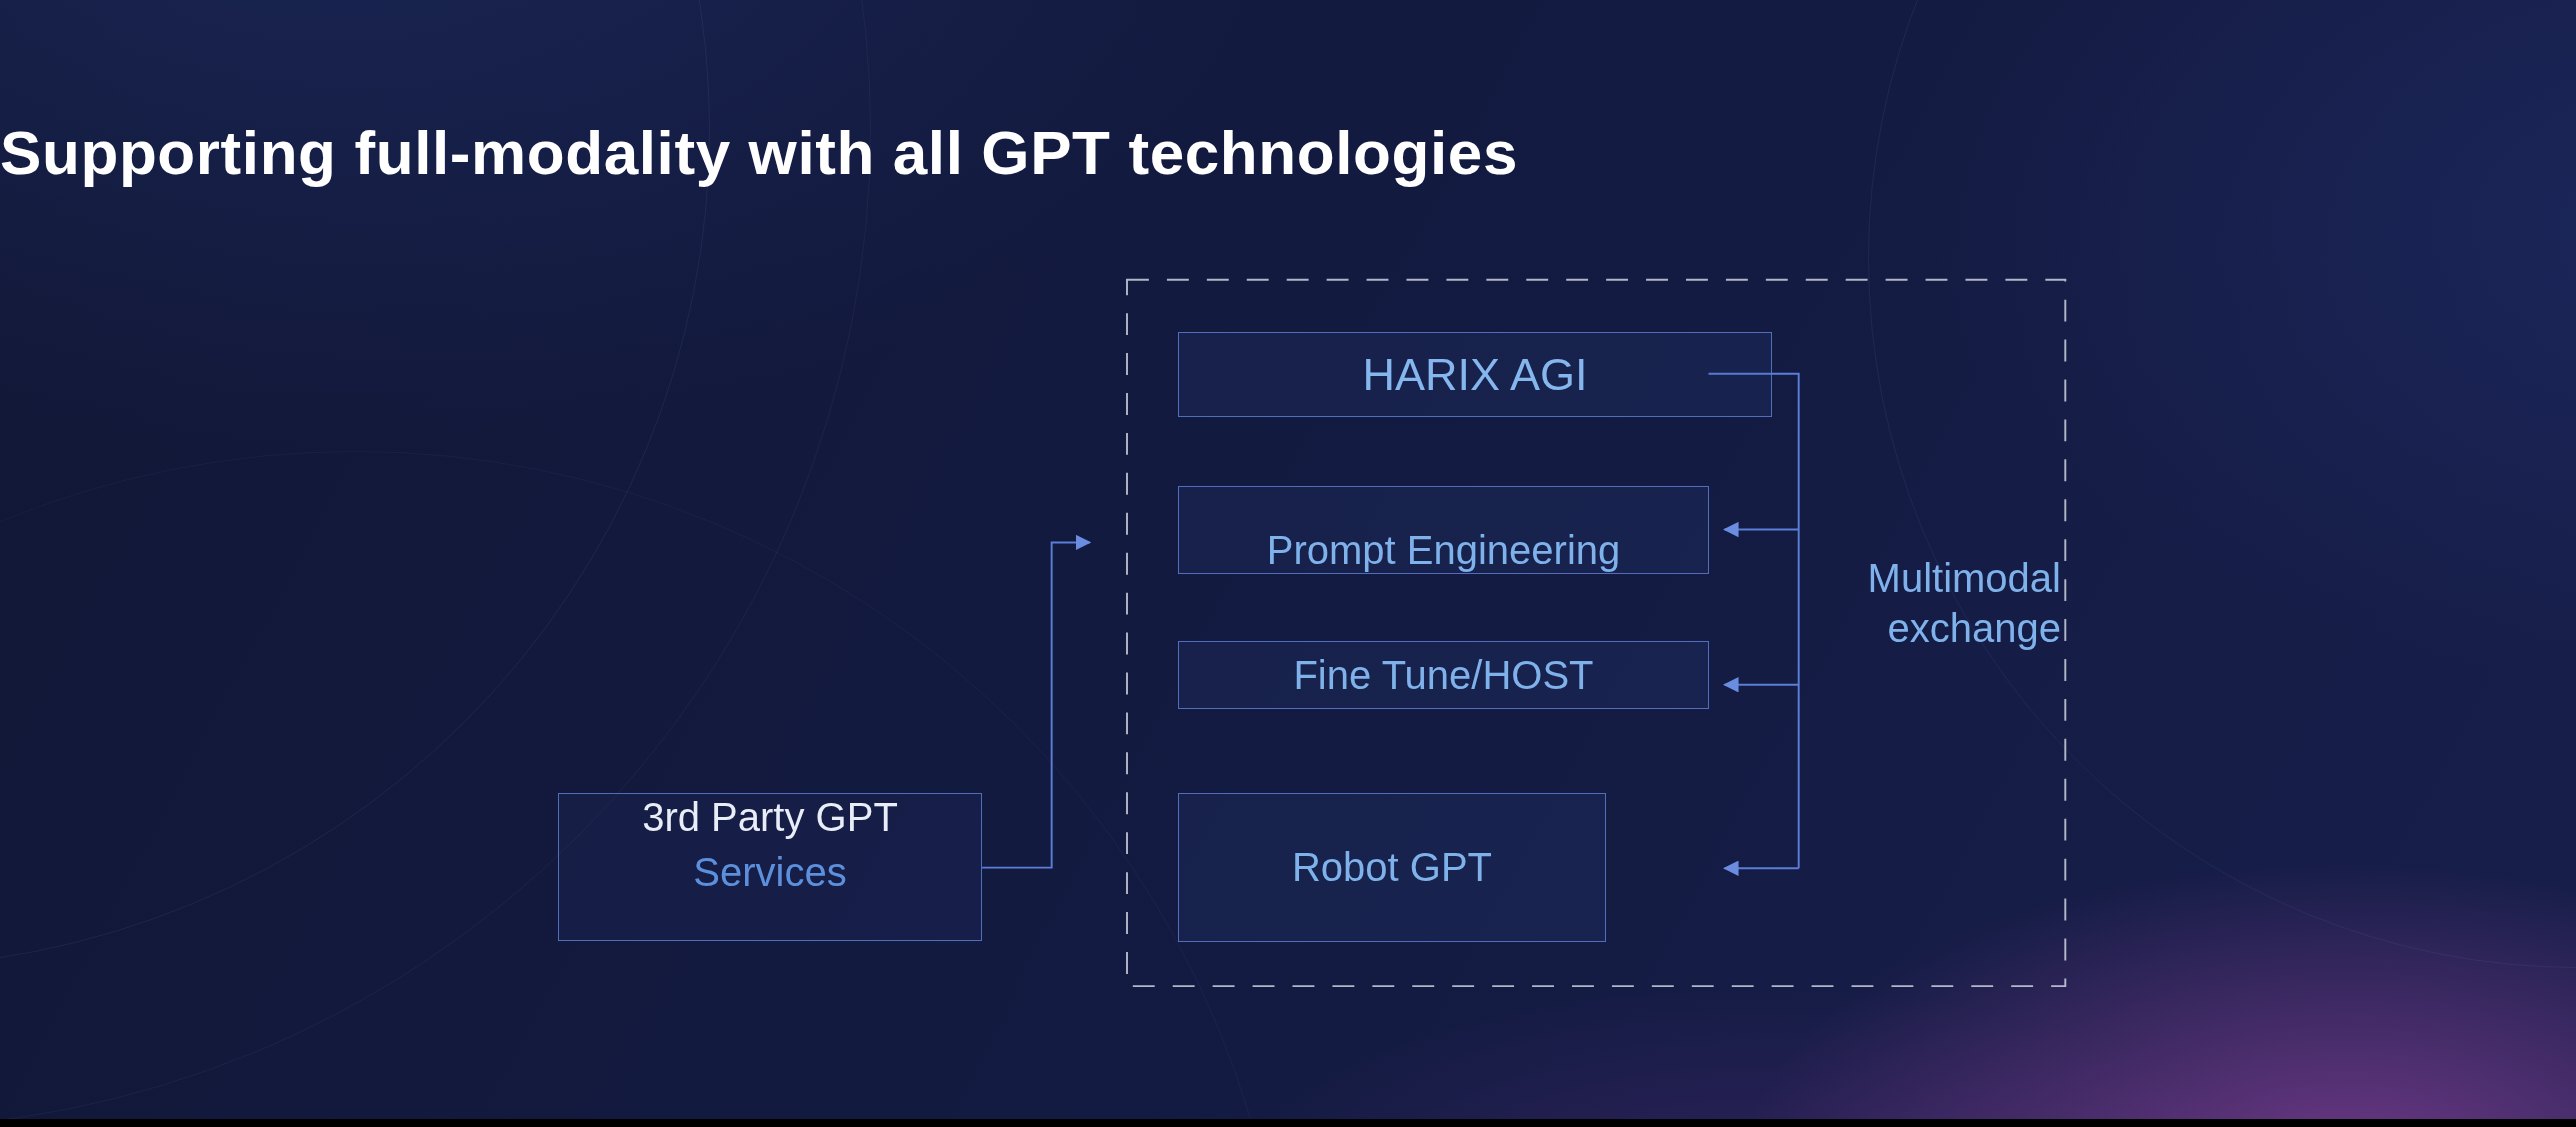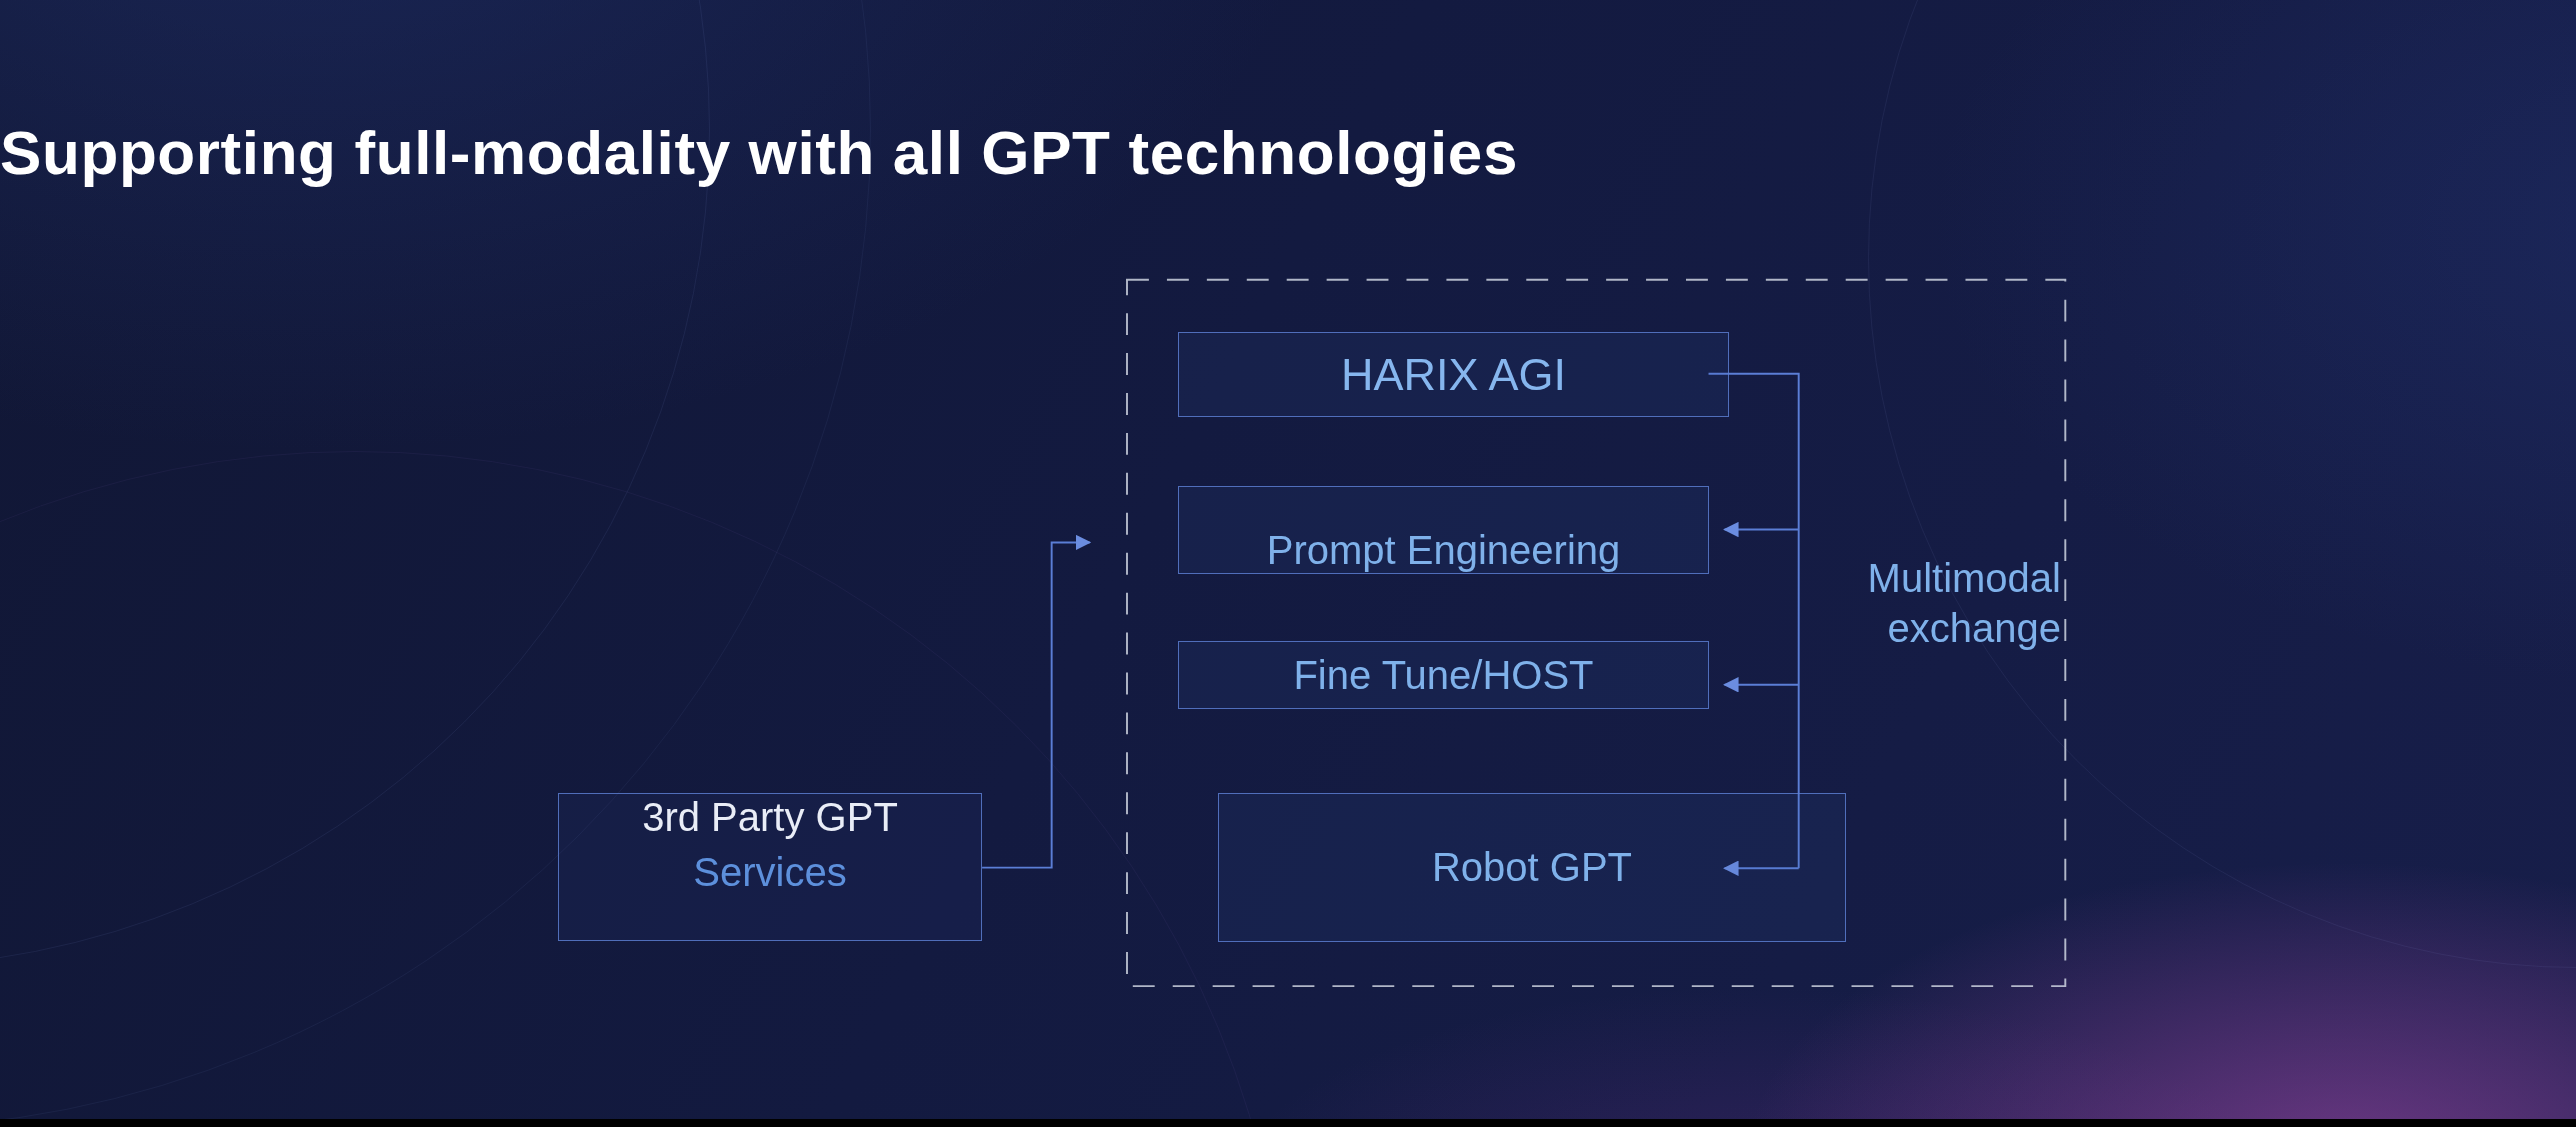--- a/index.html
+++ b/index.html
@@ -125,33 +125,33 @@
 
     <path d="M1525 1347 H1633 V842 H1692" fill="none" stroke="#5b7ed6" stroke-width="3" marker-end="url(#arrow)"></path>
 
     <path d="M2653 580 H2793 V1348" fill="none" stroke="#5b7ed6" stroke-width="3"></path>
 
     <path d="M2793 822 H2678" fill="none" stroke="#5b7ed6" stroke-width="3" marker-end="url(#arrow)"></path>
     <path d="M2793 1063 H2678" fill="none" stroke="#5b7ed6" stroke-width="3" marker-end="url(#arrow)"></path>
     <path d="M2793 1348 H2678" fill="none" stroke="#5b7ed6" stroke-width="3" marker-end="url(#arrow)"></path>
   </svg>
 
-  <div class="dbox harix" style="left:1178px; top:332px; width:551px; height:85px;">
+  <div class="dbox harix" style="left:1178px; top:332px; width:594px; height:85px;">
     <span>HARIX AGI</span>
   </div>
 
   <div class="dbox" style="left:1178px; top:486px; width:531px; height:88px;align-items:flex-end;">
     <span>Prompt Engineering</span>
   </div>
 
   <div class="dbox" style="left:1178px; top:641px; width:531px; height:68px;">
     <span>Fine Tune/HOST</span>
   </div>
 
-  <div class="dbox" style="left:1218px; top:793px; width:628px; height:149px;">
+  <div class="dbox" style="left:1178px; top:793px; width:428px; height:149px;">
     <span>Robot GPT</span>
   </div>
 
   <div class="side-label">
     <div>Multimodal</div>
     <div>exchange</div>
   </div>
 
   <div class="ext-box" style="left:558px; top:793px; width:424px; height:148px;">
     <div class="ext-line1">3rd Party GPT</div>

